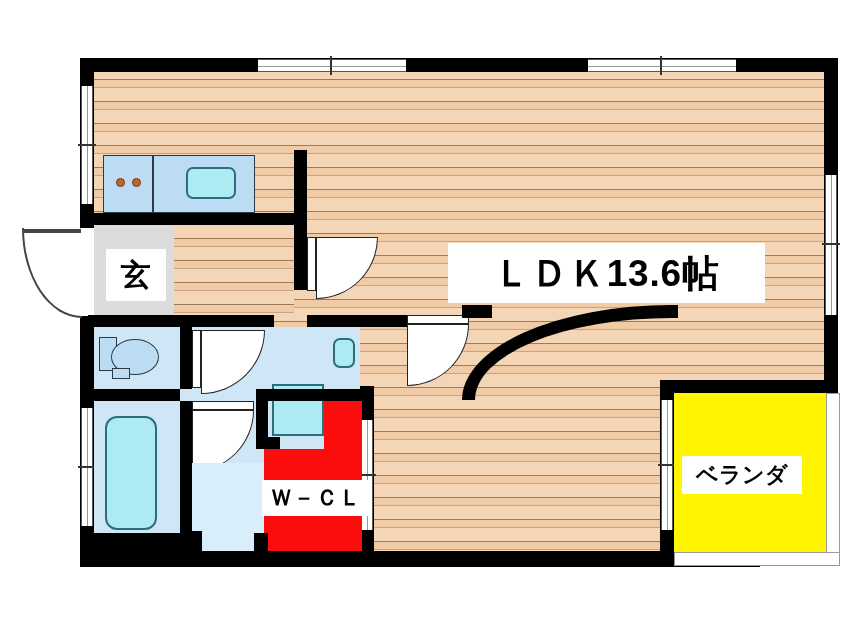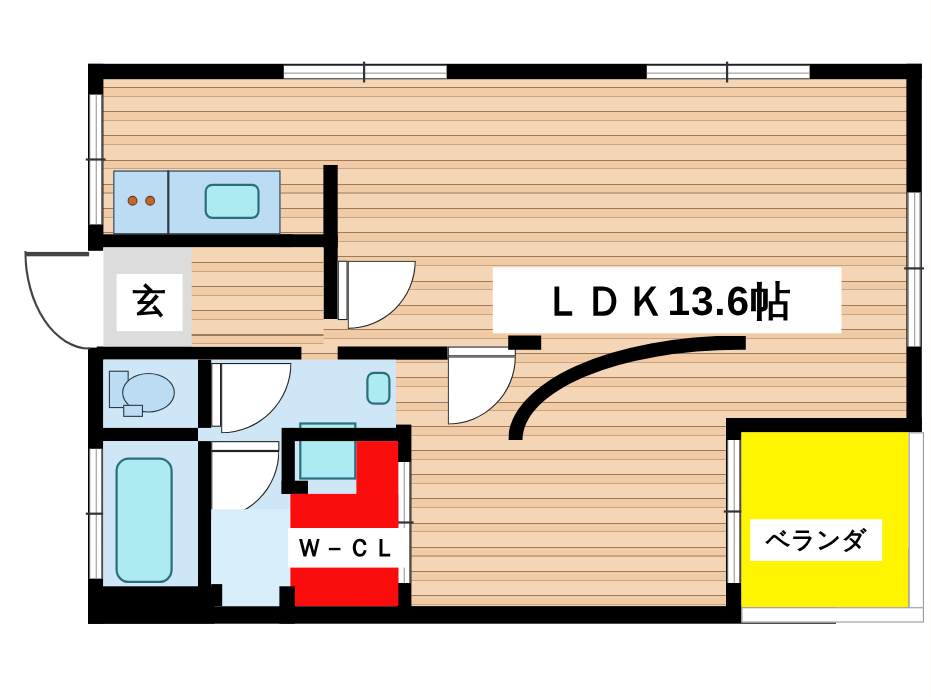--- a/index.html
+++ b/index.html
@@ -204,21 +204,21 @@
   <div class="abs win-mullion" style="left:658px; top:464px; width:18px; height:2px;"></div>
 
   <div class="abs label label-ldk" style="left:448px; top:196px; width:305px; height:52px;margin-top:47px;">ＬＤＫ13.6帖</div>
 
   <div class="abs wall" style="left:660px; top:380px; width:178px; height:13px;"></div>
   <div class="abs fill-yellow" style="left:674px; top:393px; width:152px; height:159px;"></div>
   <div class="abs fill-white" style="left:826px; top:393px; width:14px; height:167px;
               border:1.5px solid #9a9a9a; box-sizing:border-box;"></div>
   <div class="abs fill-white" style="left:674px; top:552px; width:166px; height:14px;
               border:1.5px solid #9a9a9a; box-sizing:border-box;"></div>
-  <div class="abs label label-balc" style="left:682px; top:472px; width:112px; height:32px;">ベランダ</div>
+  <div class="abs label label-balc" style="left:682px; top:456px; width:112px; height:32px;">ベランダ</div>
 
   <div class="abs fill-wet" style="left:94px; top:327px; width:266px; height:224px;"></div>
 
   <div class="abs fill-wet" style="left:94px; top:327px; width:86px; height:62px;"></div>
   <div class="abs fx-blue" style="left:99px; top:337px; width:18px; height:34px;"></div>
   <div class="abs fx-blue" style="left:111px; top:339px; width:48px; height:36px; border-radius:50%;"></div>
   <div class="abs fx-blue" style="left:112px; top:368px; width:18px; height:11px;"></div>
 
   <div class="abs wall" style="left:88px; top:389px; width:92px; height:12px;"></div>
   <div class="abs wall" style="left:180px; top:327px; width:12px; height:62px;"></div>

